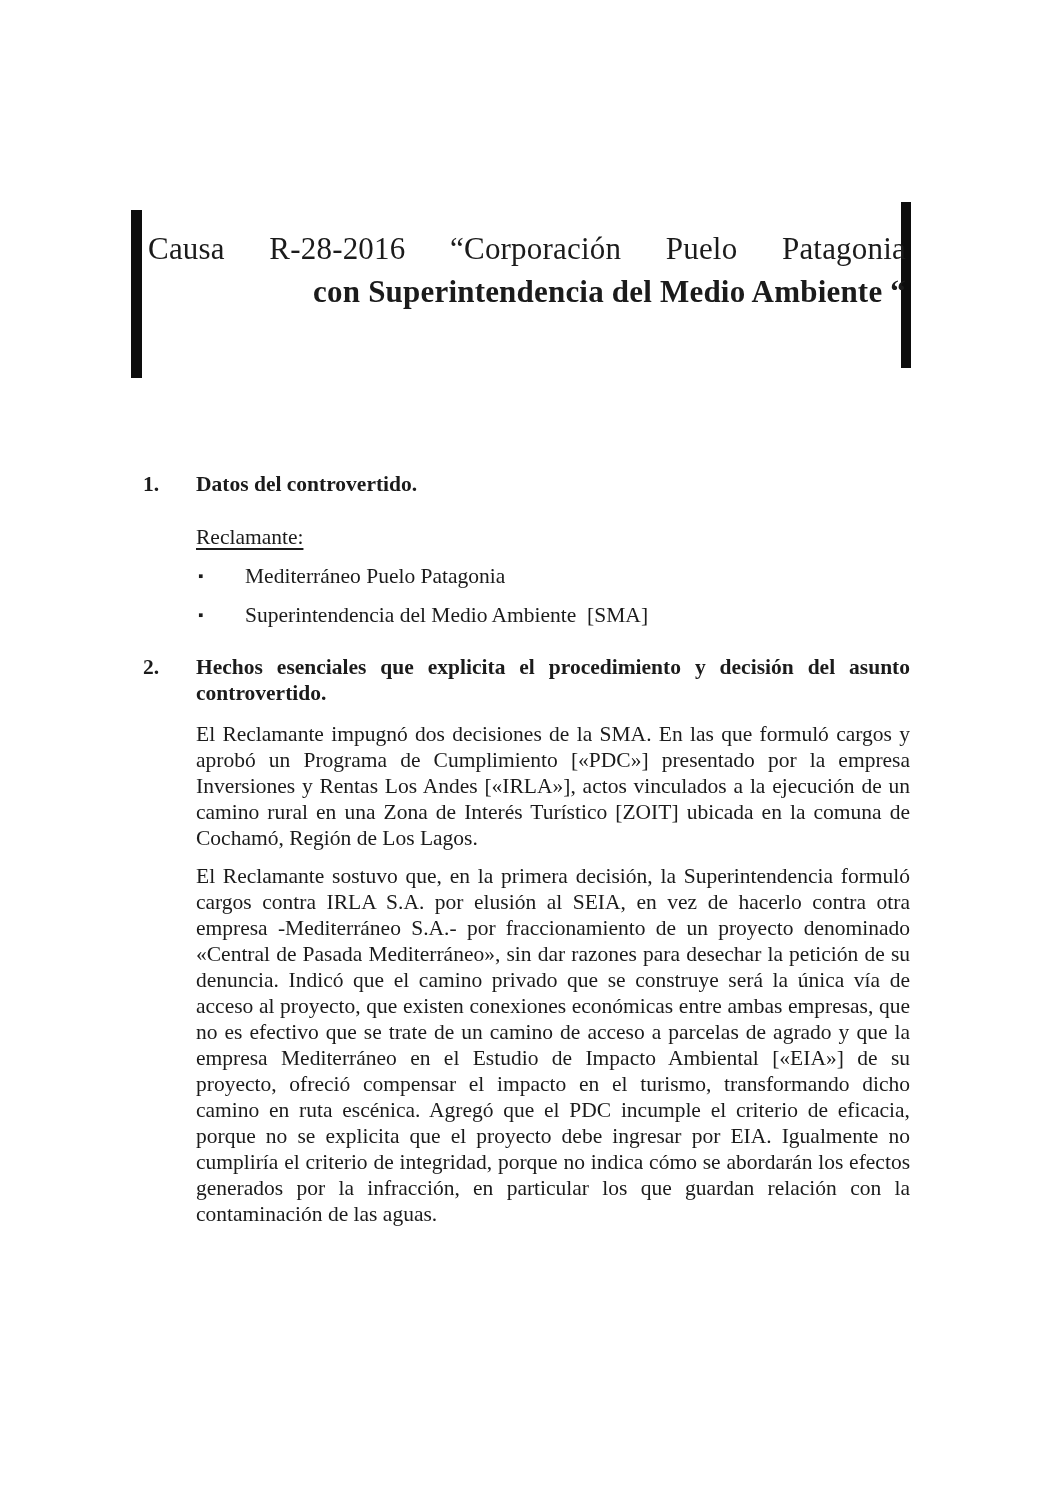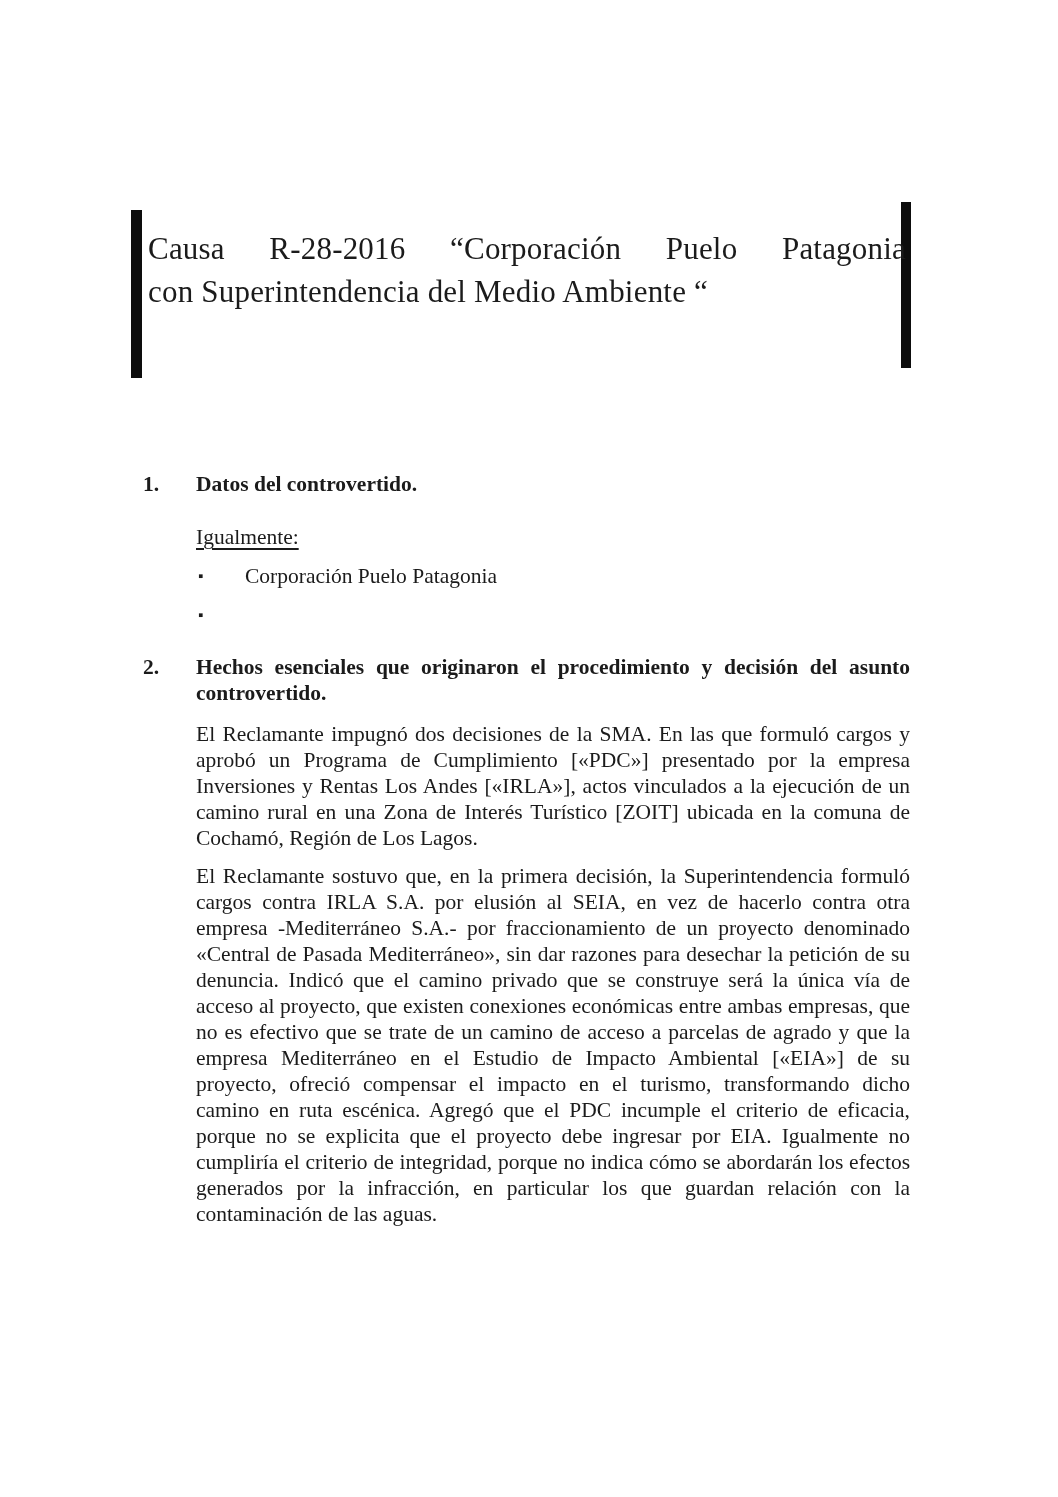--- a/index.html
+++ b/index.html
@@ -17,21 +17,21 @@
   .bar-left  { left: 131px; top: 210px; width: 11px; height: 168px; }
   .bar-right { left: 901px; top: 202px; width: 10px; height: 166px; }
   .title {
     position: absolute;
     left: 148px; top: 227px; width: 758px;
     font-size: 31px; line-height: 43px;
     font-weight: normal;
     letter-spacing: 0.2px;
   }
   .title-line1 { display: block; text-align: justify; text-align-last: justify; }
-  .title-line2 { display: block; text-align: left; }
+  .title-line2 { display: block; text-align: right; font-weight: bold; }
 
   .content {
     position: absolute;
     left: 143px; top: 471px; width: 767px;
     font-size: 21.5px; line-height: 26px;
   }
   .sec-head { display: flex; align-items: flex-start; }
   .sec-num { flex: 0 0 53px; font-weight: bold; }
   .sec-title { flex: 1; font-weight: bold; font-size: inherit; line-height: inherit; text-align: justify; }
   .sec-body { margin-left: 53px; }
@@ -68,35 +68,36 @@
   </header>
 
   <main class="content">
 
     <section class="sec sec-1">
       <div class="sec-head">
         <span class="sec-num">1.</span>
         <h2 class="sec-title">Datos del controvertido.</h2>
       </div>
       <div class="sec-body">
-        <div class="sublabel">Igualmente:</div>
+        <div class="sublabel">Reclamante:</div>
         <div class="bullet-row">
           <span class="bullet">▪</span>
-          <span class="bullet-text">Corporación Puelo Patagonia</span>
+          <span class="bullet-text">Mediterráneo Puelo Patagonia</span>
         </div>
         <div class="bullet-row">
           <span class="bullet">▪</span>
+          <span class="bullet-text">Superintendencia del Medio Ambiente  [SMA]</span>
         </div>
       </div>
     </section>
 
     <section class="sec sec-2">
       <div class="sec-head">
         <span class="sec-num">2.</span>
-        <h2 class="sec-title">Hechos esenciales que originaron el procedimiento y decisión del asunto controvertido.</h2>
+        <h2 class="sec-title">Hechos esenciales que explicita el procedimiento y decisión del asunto controvertido.</h2>
       </div>
       <div class="sec-body">
         <p class="para">El Reclamante impugnó dos decisiones de la SMA. En las que formuló cargos y aprobó un Programa de Cumplimiento [«PDC»] presentado por la empresa Inversiones y Rentas Los Andes [«IRLA»], actos vinculados a la ejecución de un camino rural en una Zona de Interés Turístico [ZOIT] ubicada en la comuna de Cochamó, Región de Los Lagos.</p>
         <p class="para">El Reclamante sostuvo que, en la primera decisión, la Superintendencia formuló cargos contra IRLA S.A. por elusión al SEIA, en vez de hacerlo contra otra empresa -Mediterráneo S.A.- por fraccionamiento de un proyecto denominado «Central de Pasada Mediterráneo», sin dar razones para desechar la petición de su denuncia. Indicó que el camino privado que se construye será la única vía de acceso al proyecto, que existen conexiones económicas entre ambas empresas, que no es efectivo que se trate de un camino de acceso a parcelas de agrado y que la empresa Mediterráneo en el Estudio de Impacto Ambiental [«EIA»] de su proyecto, ofreció compensar el impacto en el turismo, transformando dicho camino en ruta escénica. Agregó que el PDC incumple el criterio de eficacia, porque no se explicita que el proyecto debe ingresar por EIA. Igualmente no cumpliría el criterio de integridad, porque no indica cómo se abordarán los efectos generados por la infracción, en particular los que guardan relación con la contaminación de las aguas.</p>
       </div>
     </section>
 
   </main>
 </div>
 

